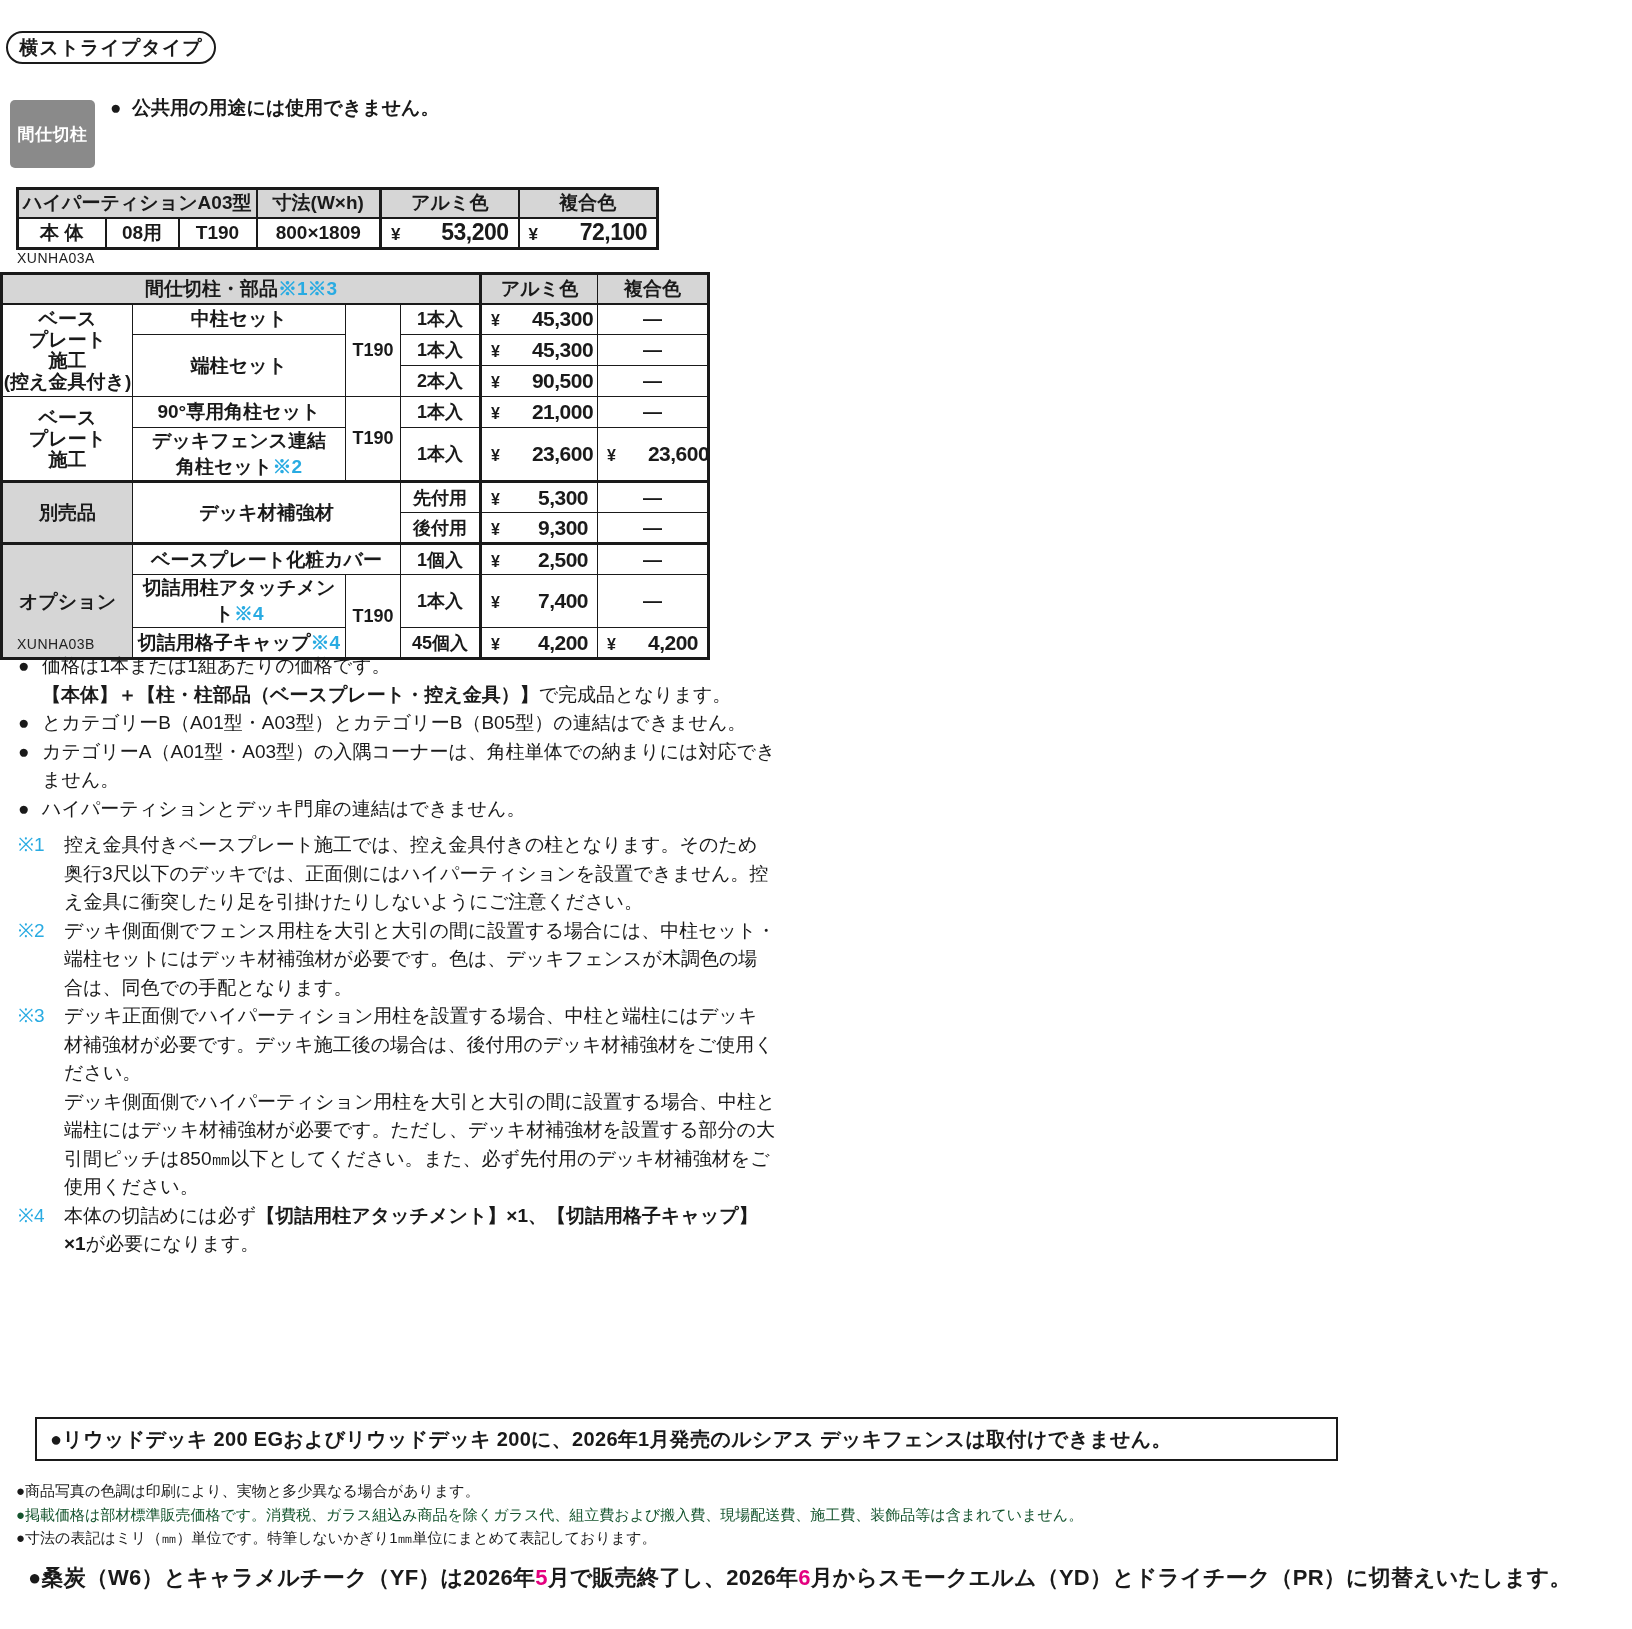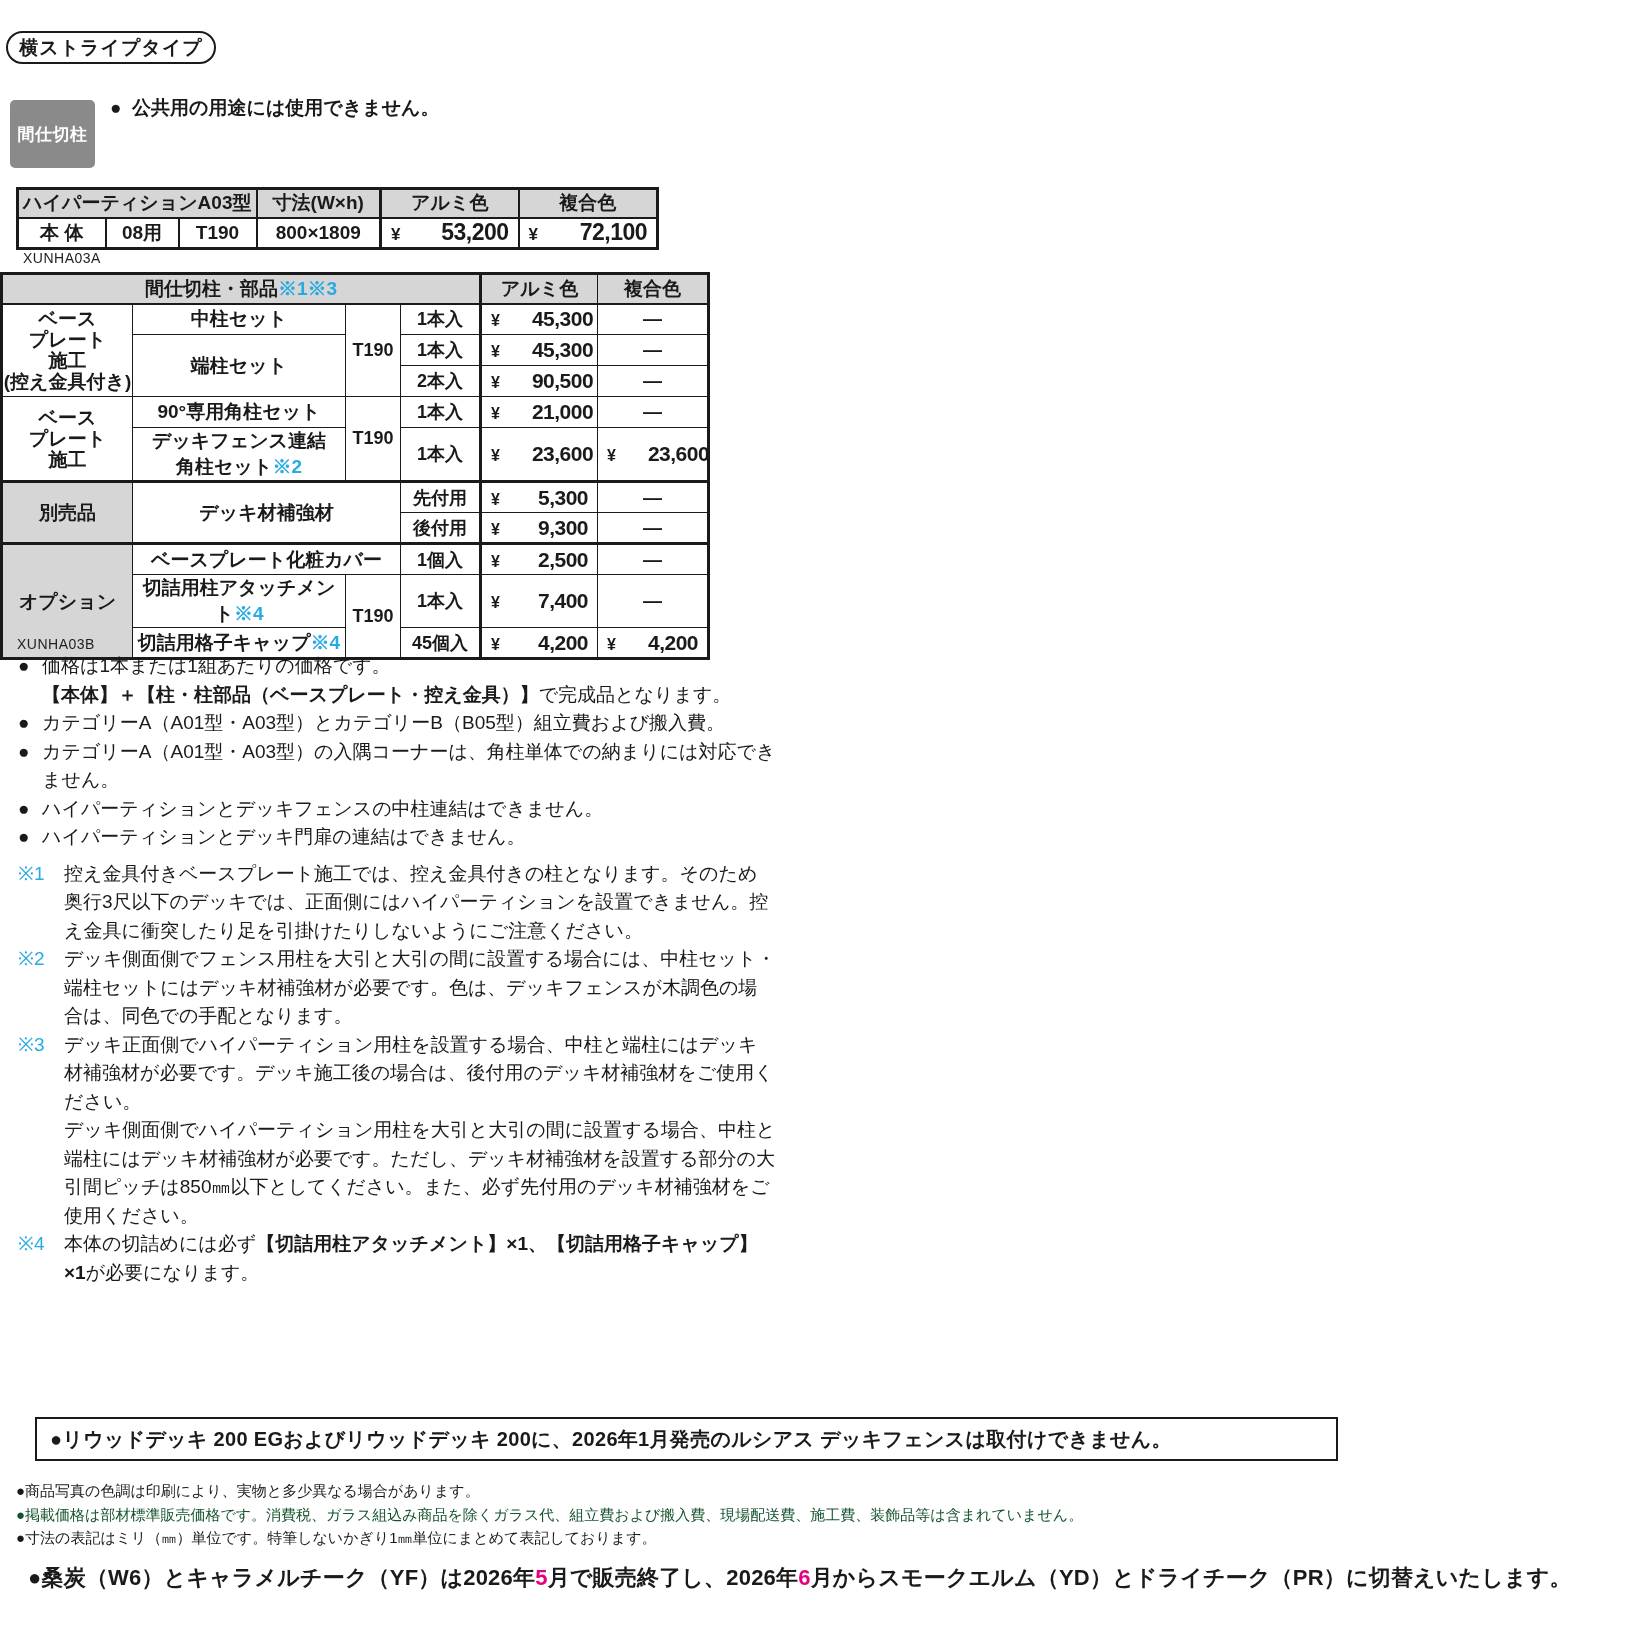--- a/index.html
+++ b/index.html
@@ -41,21 +41,21 @@
   .t2{left:0;top:272px;width:707px;}
   .t2 td{font-size:19px;font-weight:700;}
   .t2 td.cell-group{font-size:19px;line-height:21px;}
   .t2 td.cell-size,.t2 td.cell-pack{font-size:18px;}
   .t2 .price{display:flex;justify-content:space-between;align-items:baseline;padding:0 9px;}
   .t2 .yen{font-size:16px;font-weight:600;}
   .t2 .num{font-size:21px;font-weight:700;letter-spacing:-.5px;margin-left:32px;}
   .dash{font-size:24px;font-weight:500;}
 
   .tcode{position:absolute;font-size:14px;font-weight:500;letter-spacing:.5px;color:#222;}
-  .code-a{left:17px;top:250px;margin-left:6px;}
+  .code-a{left:17px;top:250px;}
   .code-b{left:17px;top:636px;}
 
   
   .notes{position:absolute;left:18px;top:652px;width:758px;font-size:19px;line-height:28.5px;}
   .notes ul{list-style:none;margin:0;padding:0;}
   .notes li{padding-left:24px;text-indent:-24px;white-space:pre-line;}
   .notes li .blt{display:inline-block;width:24px;text-indent:0;white-space:normal;}
   .refs{margin-top:8px !important;}
   .refs li{padding-left:46px;text-indent:-46px;}
   .refs li .mk{display:inline-block;width:46px;text-indent:0;color:#29abe2;white-space:normal;}
@@ -276,23 +276,22 @@
           </td>
     </tr>
   </tbody>
     </table>
   <div class="tcode code-b">XUNHA03B</div>
 
   <div class="notes">
     <ul>
       <li><span class="blt">●</span><span class="ml">価格は1本または1組あたりの価格です。
 </span><b>【本体】＋【柱・柱部品（ベースプレート・控え金具）】</b><span>で完成品となります。</span></li>
-      <li><span class="blt">●</span><span>カテゴリーA（A01型・A03型）とカテゴリーB（B05型）組立費および搬入費。</span></li>
+      <li><span class="blt">●</span><span>とカテゴリーB（A01型・A03型）とカテゴリーB（B05型）の連結はできません。</span></li>
       <li><span class="blt">●</span><span>カテゴリーA（A01型・A03型）の入隅コーナーは、角柱単体での納まりには対応できません。</span></li>
-      <li><span class="blt">●</span><span>ハイパーティションとデッキフェンスの中柱連結はできません。</span></li>
       <li><span class="blt">●</span><span>ハイパーティションとデッキ門扉の連結はできません。</span></li>
     </ul>
     <ul class="refs">
       <li><span class="mk">※1</span><span class="ml">控え金具付きベースプレート施工では、控え金具付きの柱となります。そのため奥行3尺以下のデッキでは、正面側にはハイパーティションを設置できません。控え金具に衝突したり足を引掛けたりしないようにご注意ください。</span></li>
       <li><span class="mk">※2</span><span class="ml">デッキ側面側でフェンス用柱を大引と大引の間に設置する場合には、中柱セット・端柱セットにはデッキ材補強材が必要です。色は、デッキフェンスが木調色の場合は、同色での手配となります。</span></li>
       <li><span class="mk">※3</span><span class="ml">デッキ正面側でハイパーティション用柱を設置する場合、中柱と端柱にはデッキ材補強材が必要です。デッキ施工後の場合は、後付用のデッキ材補強材をご使用ください。
 デッキ側面側でハイパーティション用柱を大引と大引の間に設置する場合、中柱と端柱にはデッキ材補強材が必要です。ただし、デッキ材補強材を設置する部分の大引間ピッチは850㎜以下としてください。また、必ず先付用のデッキ材補強材をご使用ください。</span></li>
       <li><span class="mk">※4</span><span>本体の切詰めには必ず</span><b>【切詰用柱アタッチメント】×1、【切詰用格子キャップ】×1</b><span>が必要になります。</span></li>
     </ul>
   </div>

